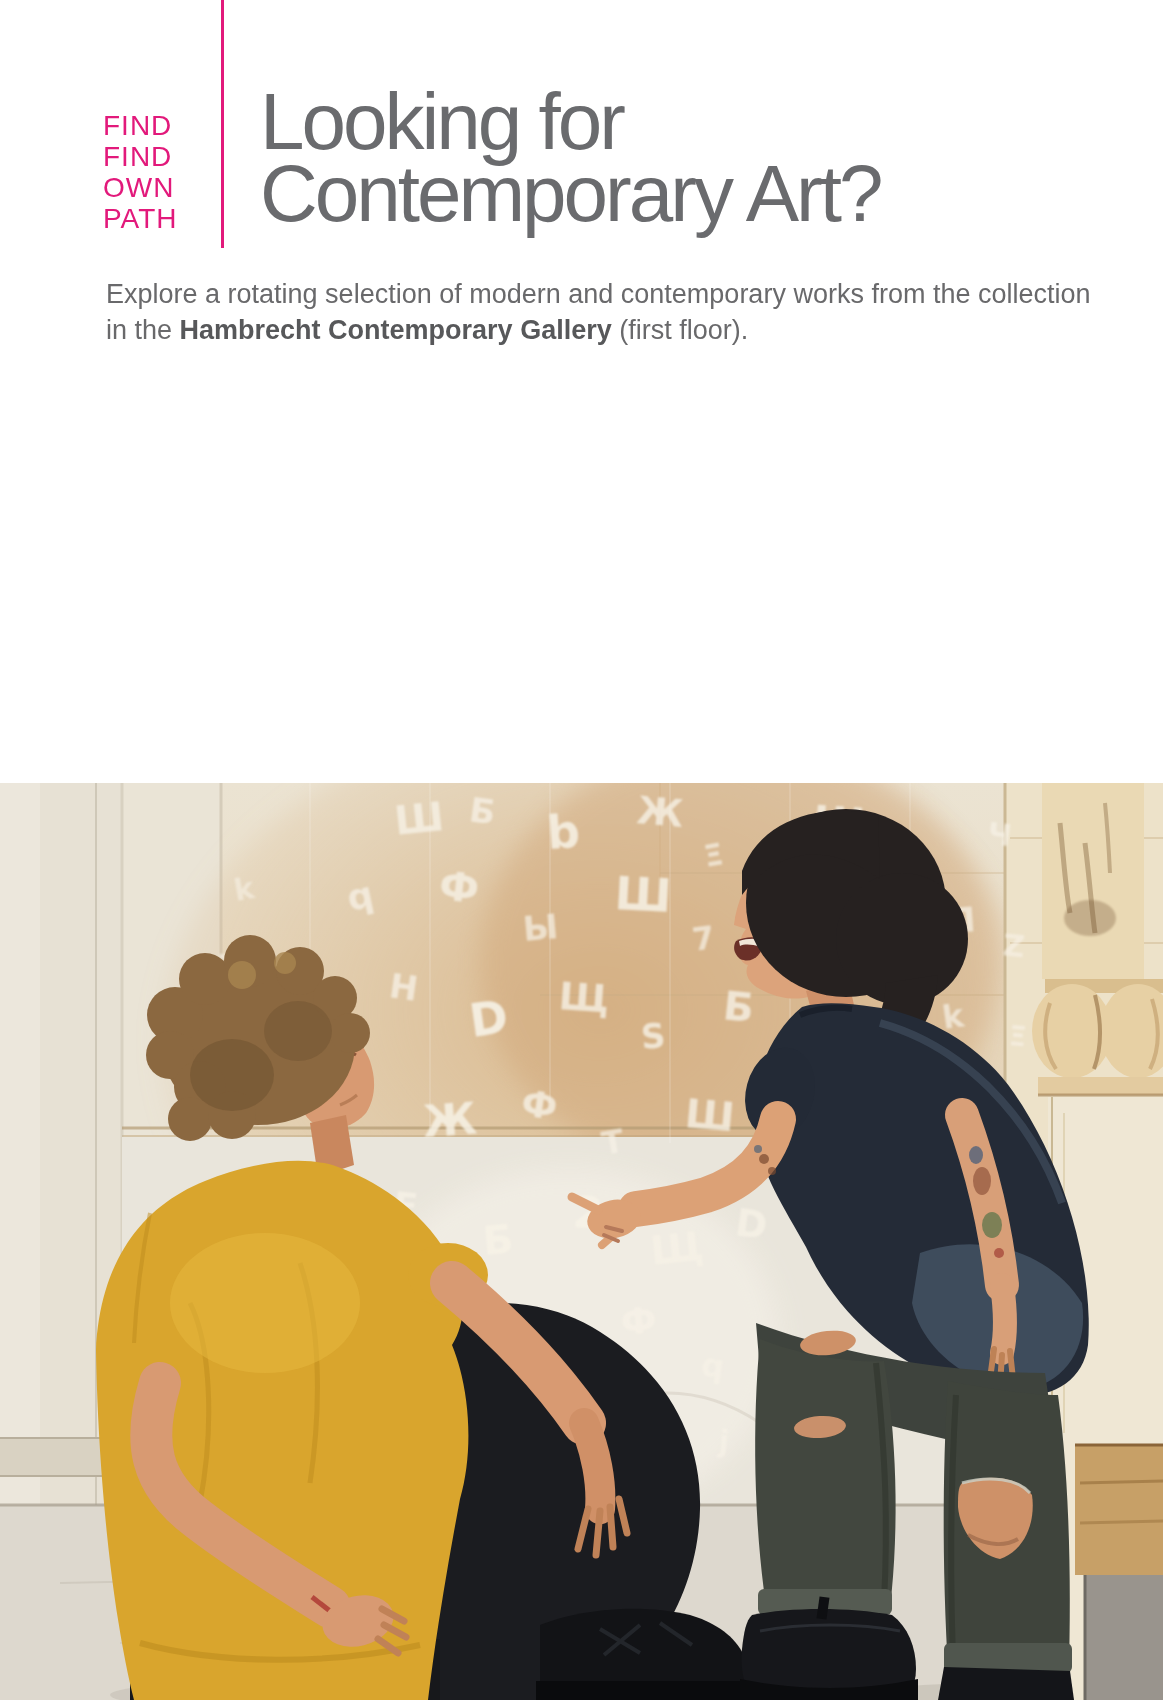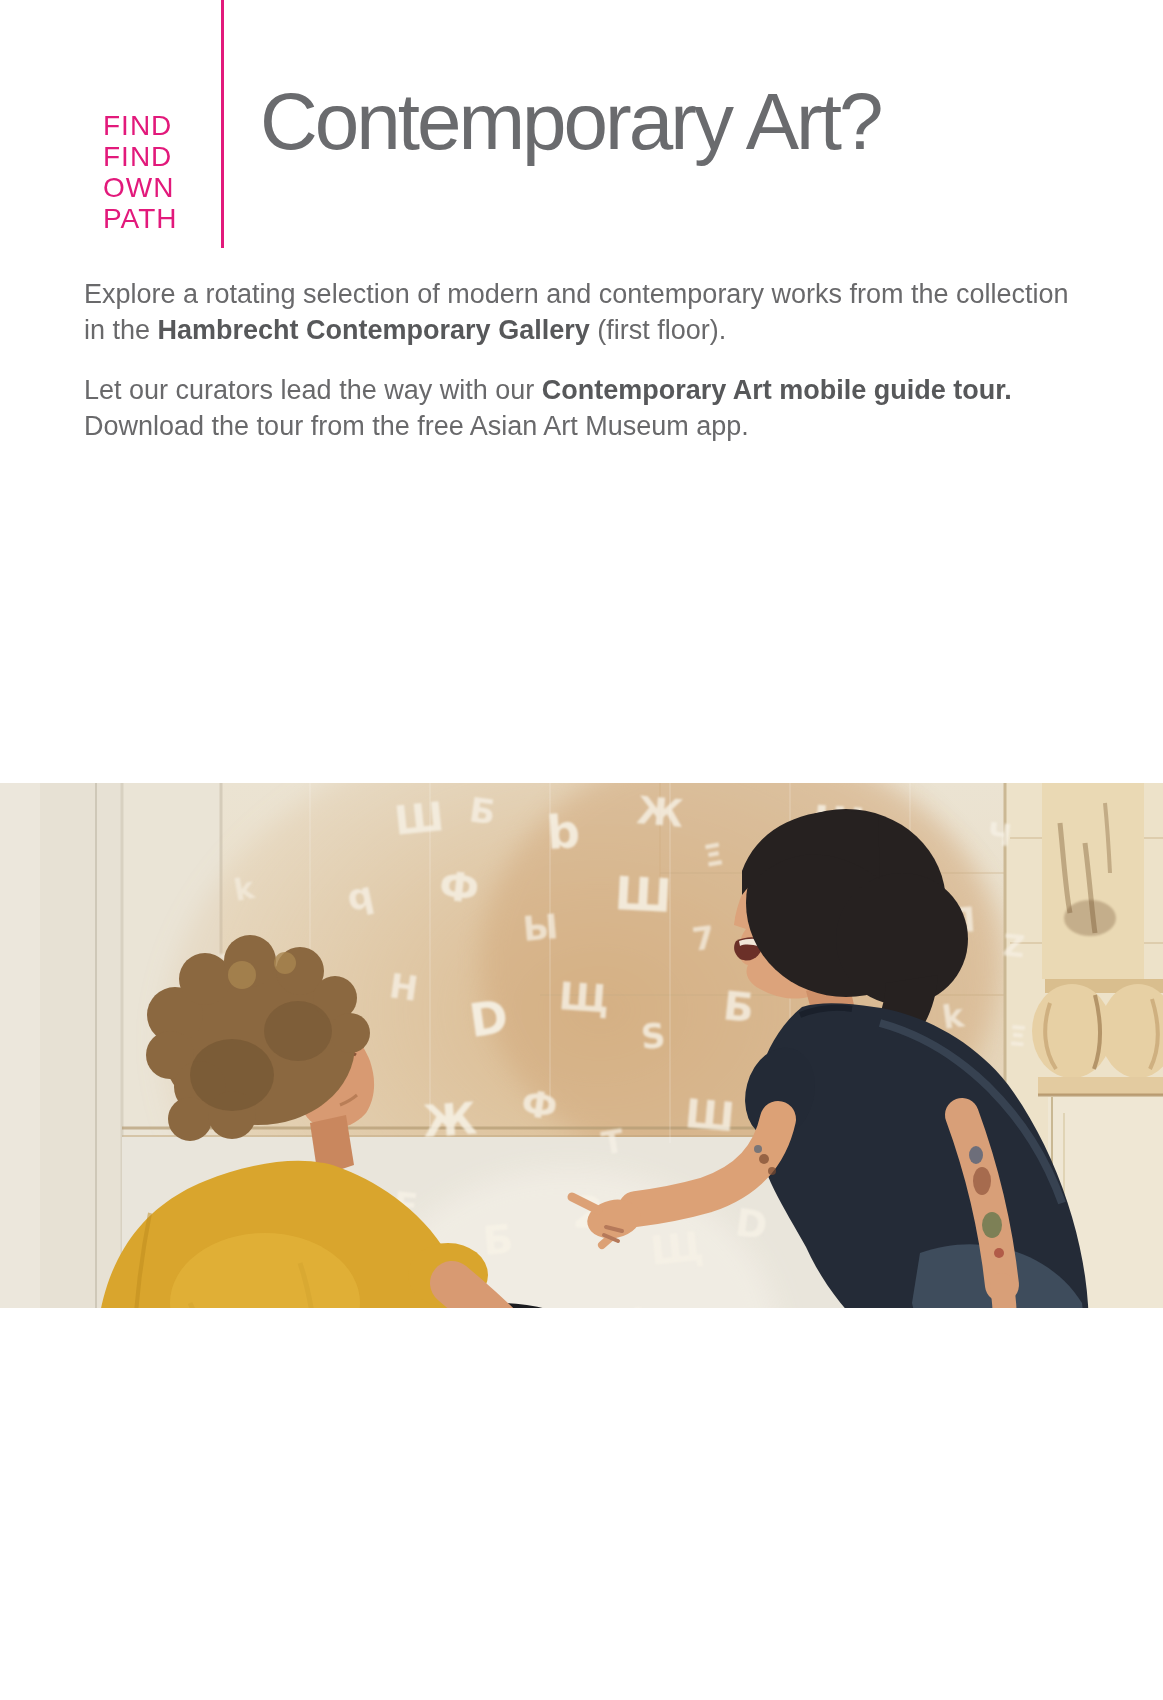--- a/index.html
+++ b/index.html
@@ -1,34 +1,34 @@
 <!DOCTYPE html>
 <html><head>
 <meta charset="utf-8">
 <style>
   html,body{margin:0;padding:0;background:#ffffff;}
   .page{
-    position:relative;width:1163px;height:1308px;background:#ffffff;overflow:hidden;
+    position:relative;width:1163px;height:1700px;background:#ffffff;overflow:hidden;
     font-family:"Liberation Sans",sans-serif;
   }
   
   .accent-rule{
     position:absolute;left:221px;top:0;width:3px;height:248px;background:#E2197B;
   }
   .eyebrow{
     position:absolute;left:103px;top:110px;
     color:#E2197B;font-size:28px;line-height:31px;font-weight:500;letter-spacing:1px;
   }
   .title{
     position:absolute;left:260px;top:86px;
     color:#6A6B6E;font-size:80px;line-height:72px;font-weight:300;letter-spacing:-3px;
   }
   
   .copy{
-    position:absolute;left:84px;top:276px;width:985px;
+    position:absolute;left:106px;top:276px;width:985px;
     color:#69696B;font-size:27px;line-height:36px;
   }
   .copy p{margin:0 0 24px 0;}
   .copy .b{font-weight:bold;color:#57585A;}
   .copy .bi{font-weight:bold;font-style:italic;color:#57585A;}
   
   .photo{
     position:absolute;left:0;top:783px;width:1163px;height:917px;background:#E9E2D4;
   }
   .photo svg{display:block;width:1163px;height:917px;}
@@ -44,26 +44,26 @@
   <div class="accent-rule"></div>
 
   <div class="eyebrow">
     <div>FIND</div>
     <div>FIND</div>
     <div>OWN</div>
     <div>PATH</div>
   </div>
 
   <h1 class="title" style="margin:0;font-weight:300;">
+    <div>Looking for</div>
     <div>Contemporary Art?</div>
   </h1>
 
   <div class="copy">
     <p><span>Explore a rotating selection of modern and contemporary works from the collection in the </span><span class="b">Hambrecht Contemporary Gallery</span><span> (first floor).</span></p>
-    <p><span>Let our curators lead the way with our </span><span class="b">Contemporary Art mobile guide tour.</span><span> Download the tour from the free Asian Art Museum app.</span></p>
   </div>
 
   <div class="photo">
     <svg viewBox="0 0 1163 917" role="img" aria-label="Two visitors laugh together in a marble gallery beneath a suspended installation of white porcelain letters and characters; one crouches wearing a yellow t-shirt, the other leans forward pointing, wearing a dark t-shirt, ripped gray jeans and black boots, beside a carved stone column.">
       <defs>
         <linearGradient id="wallG" x1="0" y1="0" x2="0" y2="1">
           <stop offset="0" stop-color="#EBE3D2"></stop>
             <stop offset="1" stop-color="#E3CFAC"></stop>
         </linearGradient>
         <radialGradient id="tanG" cx="0.5" cy="0.45" r="0.6">

